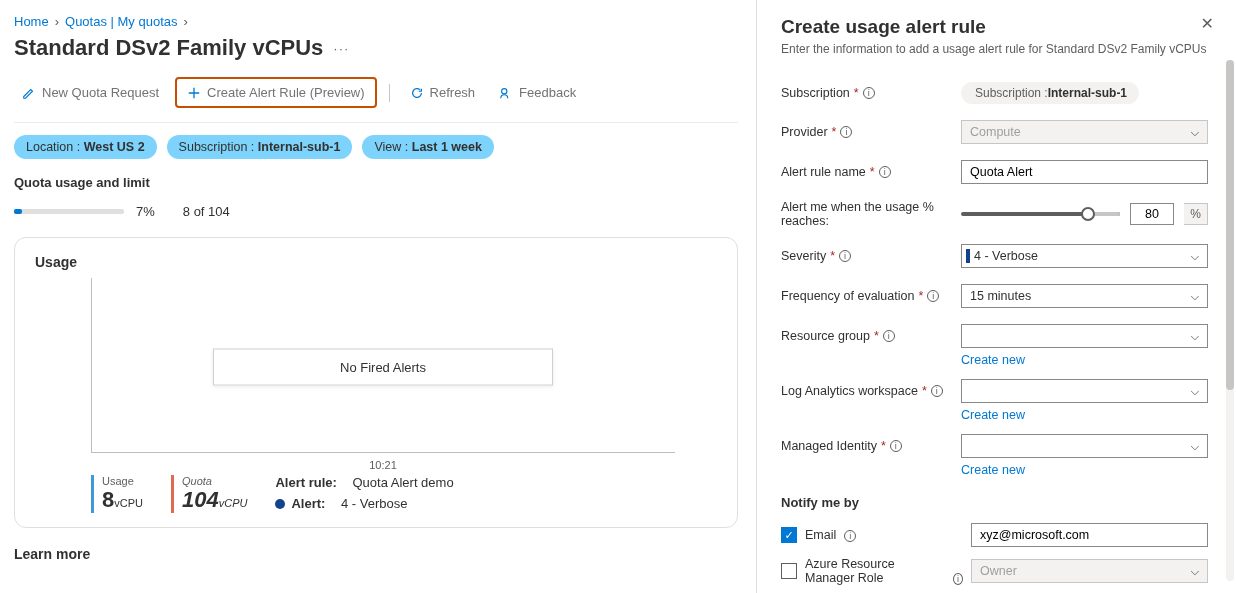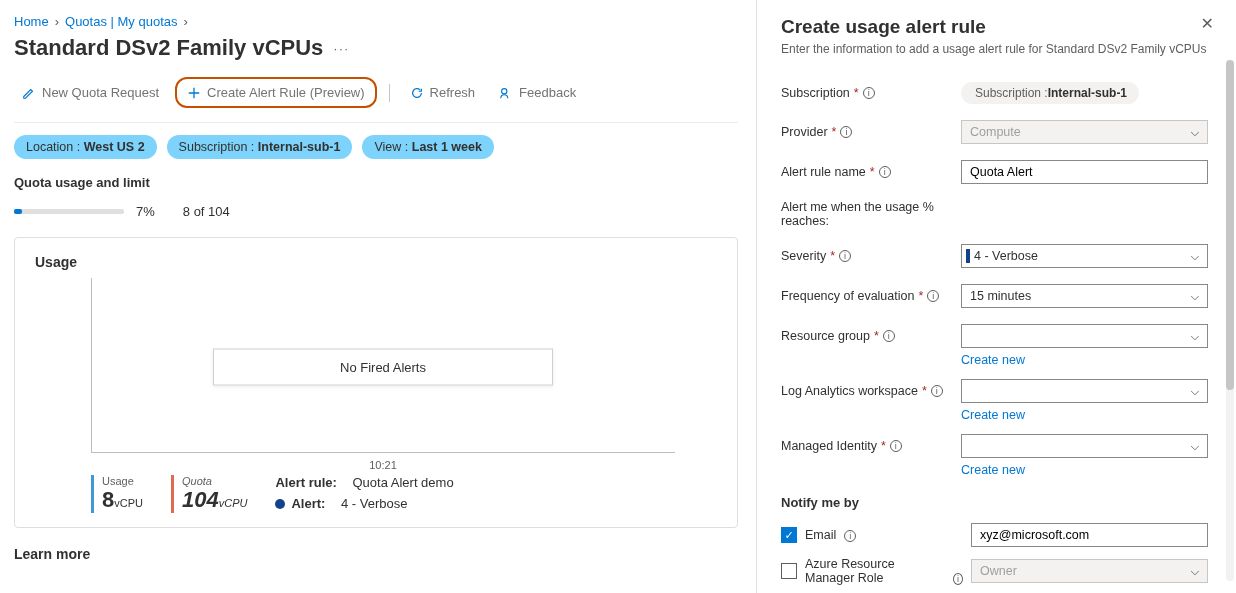--- a/index.html
+++ b/index.html
@@ -14,36 +14,36 @@
   .crumbs { font-size:13px; color:#0078d4; padding:4px 0 6px 0; display:flex; align-items:flex-start; gap:6px; }
   .crumbs span.sep { color:#605e5c; }
   .page-title-row { display:flex; align-items:center; gap:10px; padding-bottom:16px; }
   .page-title { font-size:22px; font-weight:600; color:#323130; }
   .ellipsis { color:#605e5c; letter-spacing:1px; cursor:pointer; }
 
   
   .toolbar { display:flex; align-items:center; gap:8px; padding-bottom:14px; border-bottom:1px solid #edebe9; }
   .tbtn { display:inline-flex; align-items:center; gap:6px; padding:4px 8px; font-size:13px; color:#737373; cursor:pointer; border-radius:2px; }
   .tbtn svg { width:14px; height:14px; }
-  .tbtn.highlight { border:2.5px solid #c75000; border-radius:12px; padding:6px 10px; }
+  .tbtn.highlight { border:2.5px solid #c75000; border-radius:4px; padding:6px 10px; }
   .tsep { width:1px; height:18px; background:#c8c6c4; margin:0 4px; }
 
   
   .filters { display:flex; gap:10px; padding:12px 0 16px 0; }
   .pill { background:#7dd3fc; border-radius:14px; padding:5px 12px; font-size:12.5px; color:#323130; }
   .pill b { font-weight:600; }
 
   
   .section-h { font-size:13px; font-weight:600; padding-bottom:8px; }
   .usagebar-row { display:flex; align-items:center; gap:12px; padding:6px 0 18px 0; }
   .usagebar { width:110px; height:5px; background:#e1dfdd; border-radius:2px; position:relative; }
   .usagebar .fill { position:absolute; left:0; top:0; bottom:0; width:7%; background:#0078d4; border-radius:2px; }
 
   
-  .card { border:1px solid #e1dfdd; border-radius:4px; padding:16px 20px 14px 20px; margin-bottom:18px; }
+  .card { border:1px solid #e1dfdd; border-radius:12px; padding:16px 20px 14px 20px; margin-bottom:18px; }
   .card-h { font-size:14px; font-weight:600; padding-bottom:8px; }
   .chart { height:185px; position:relative; margin:0 42px 0 56px; }
   .chart .axis-v { position:absolute; left:0; top:0; bottom:10px; width:0; border-left:1px solid #bdbdbd; }
   .chart .axis-h { position:absolute; left:0; right:0; bottom:10px; height:0; border-top:1px solid #bdbdbd; }
   .chart .no-alerts { position:absolute; left:50%; top:48%; transform:translate(-50%,-50%); width:340px; text-align:center; padding:10px 0; font-size:13px; background:#fff; border:1px solid #d2d0ce; box-shadow:0 1px 4px rgba(0,0,0,0.08); }
   .chart .xtick { position:absolute; bottom:-8px; left:50%; transform:translateX(-50%); font-size:11px; color:#605e5c; }
 
   .usage-stats { display:flex; align-items:flex-start; gap:28px; padding:12px 0 0 56px; }
   .stat { display:flex; flex-direction:column; padding-left:8px; }
   .stat.u { border-left:3px solid #4098d7; }
@@ -217,20 +217,28 @@
       <div class="flabel">
           <span>Alert rule name</span> 
           <span class="req">*</span> 
           <span class="info">i</span>
         </div>
       <div class="fcontrol"><input class="txtbox" value="Quota Alert" style=""></div>
     </div>
 
     <div class="formrow">
       <div class="flabel" style="width:180px">Alert me when the usage % reaches:</div>
+      <div class="fcontrol slider-wrap">
+        <div class="slider">
+            <div class="track-rest"></div>
+            <div class="knob"></div>
+          </div>
+        <input class="pctbox" value="80" style="">
+        <div class="pctlbl">%</div>
+      </div>
     </div>
 
     <div class="formrow">
       <div class="flabel">
           <span>Severity</span> 
           <span class="req">*</span> 
           <span class="info">i</span>
         </div>
       <div class="fcontrol">
           <div class="selbox sev">

